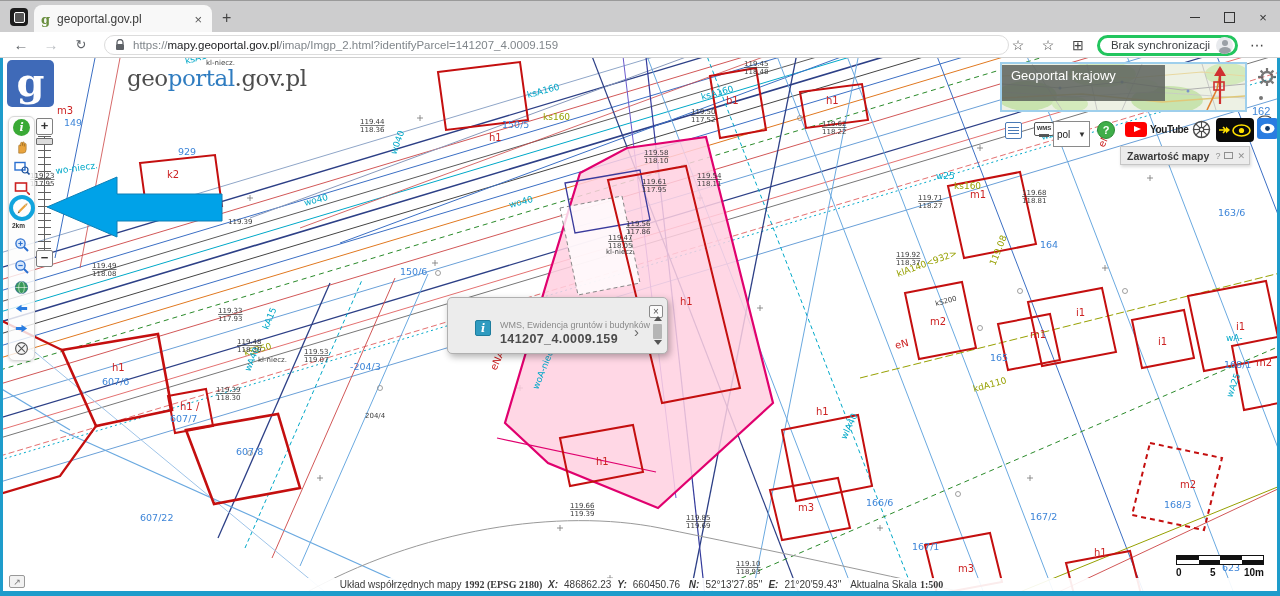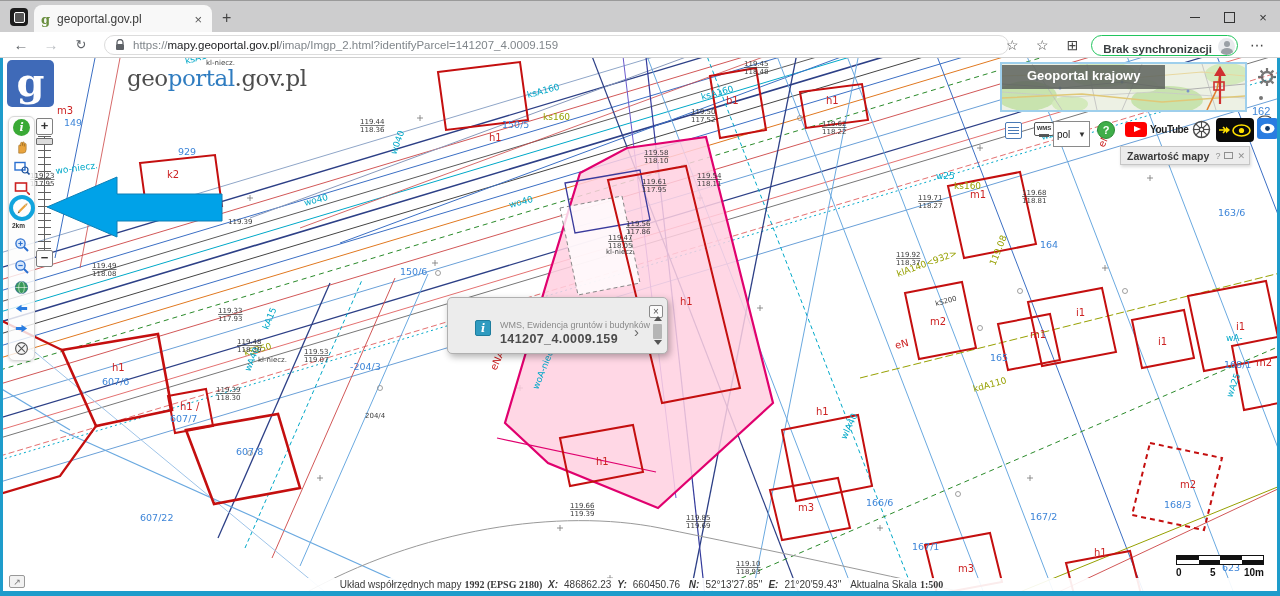--- a/index.html
+++ b/index.html
@@ -25,21 +25,21 @@
   .nav{ font-size:15px; color:#5f6368; width:30px; text-align:center;}
   .nav:first-child{ margin-left:6px;}
   .nav.dis{ color:#b9bdc2; }
   .nav.ref{ font-size:13px; }
   .urlbox{ width:905px; height:20px; background:#fff; border:1px solid #dcdcdc; border-radius:11px; margin-left:8px; display:flex; align-items:center; padding:0 10px; }
   .urlbox svg{ margin-right:8px; flex:none;}
   .url{ font-size:11.5px; color:#80868b; white-space:nowrap;text-align:right;}
   .url b{ color:#202124; font-weight:normal;}
   .abar-icons{ display:flex; align-items:center; position:absolute; right:8px; top:0; height:26px;}
   .aicn{ width:30px; text-align:center; color:#444; font-size:14px;}
-  .syncpill{ height:21px; border:1px solid #22c55e; border-radius:11px; display:flex; align-items:flex-end; padding:0 2px 0 11px; margin:0 4px;font-weight:bold;}
+  .syncpill{ height:21px; border:3px solid #22c55e; border-radius:11px; display:flex; align-items:center; padding:0 2px 0 11px; margin:0 4px;}
   .syncpill .lbl{ font-size:11.5px; color:#3c4043; margin-right:6px;}
   .avatar{ width:17px; height:17px; border-radius:50%; background:#e8eaed; position:relative; overflow:hidden;}
   .avatar::before{content:""; position:absolute; left:5.5px; top:3px; width:6px; height:6px; border-radius:50%; background:#9aa0a6;}
   .avatar::after{content:""; position:absolute; left:2.5px; top:10px; width:12px; height:8px; border-radius:50% 50% 0 0; background:#9aa0a6;}
 
   
   .viewport{ position:relative; width:1280px; height:538px; background:#fff; overflow:hidden;}
   .edge-l,.edge-r{ position:absolute; top:0; bottom:0; width:3px; background:var(--edge); z-index:40;}
   .edge-l{left:0}
   .edge-r{right:0}
@@ -78,21 +78,21 @@
   .ptxt .l1{ font-size:9px; color:#8a8a8a; white-space:nowrap; }
   .ptxt .l2{ font-size:12.5px; color:#4a4a4a; font-weight:bold; letter-spacing:.4px; margin-top:2px;}
   .chev{ position:absolute; right:28px; top:25px; color:#666; font-size:15px;}
   .pscroll{ position:absolute; right:3px; top:14px; bottom:4px; width:13px; }
   .tri-u{ width:0; height:0; border:4px solid transparent; border-bottom:5px solid #555; margin:0 auto;}
   .tri-d{ width:0; height:0; border:4px solid transparent; border-top:5px solid #555; margin:0 auto; position:absolute; bottom:0; left:2.5px;}
   .thumb{ width:9px; height:15px; background:#b5b5b5; margin:3px auto; border-radius:1px;}
 
   
   .minimap{ position:absolute; left:1000px; top:4px; width:247px; height:50px; border:2px solid #9ecfec; z-index:18; background:#f2f5ee; overflow:hidden;}
-  .mlabel{ position:absolute; left:0; top:1px; width:163px; height:24px; background:rgba(92,97,92,.85); color:#fff; font-weight:bold; font-size:13px; line-height:21px; padding-left:25px; z-index:19;}
+  .mlabel{ position:absolute; left:0; top:1px; width:163px; height:36px; background:rgba(92,97,92,.85); color:#fff; font-weight:normal; font-size:13px; line-height:21px; padding-left:9px; z-index:19;}
   .gear{ position:absolute; left:1257px; top:9px; z-index:18; opacity:.8;}
   .mm-dot{ position:absolute; left:1259px; top:38px; width:4px; height:4px; border-radius:50%; background:#777; z-index:18;}
   .cnt162{ position:absolute; left:1252px; top:47px; color:#3d85d8; font-size:11px; z-index:18;}
   .eyesm{ position:absolute; left:1257px; top:57px; z-index:18;}
 
   
   .ctl{ position:absolute; z-index:18; }
   .legendbtn{ left:1005px; top:64px; width:17px; height:17px; background:#fff; border:1.5px solid #4a7ab5; border-radius:2px; padding:2px;}
   .legendbtn i{ display:block; height:1.5px; background:#4a7ab5; margin:1.5px 0;}
   .wmsbtn{ left:1034px; top:64px; width:20px; height:14px; background:#fdfdfd; border:1.5px solid #555; border-radius:2px; color:#333; font-size:6px; font-weight:bold; text-align:center; line-height:11px;}

